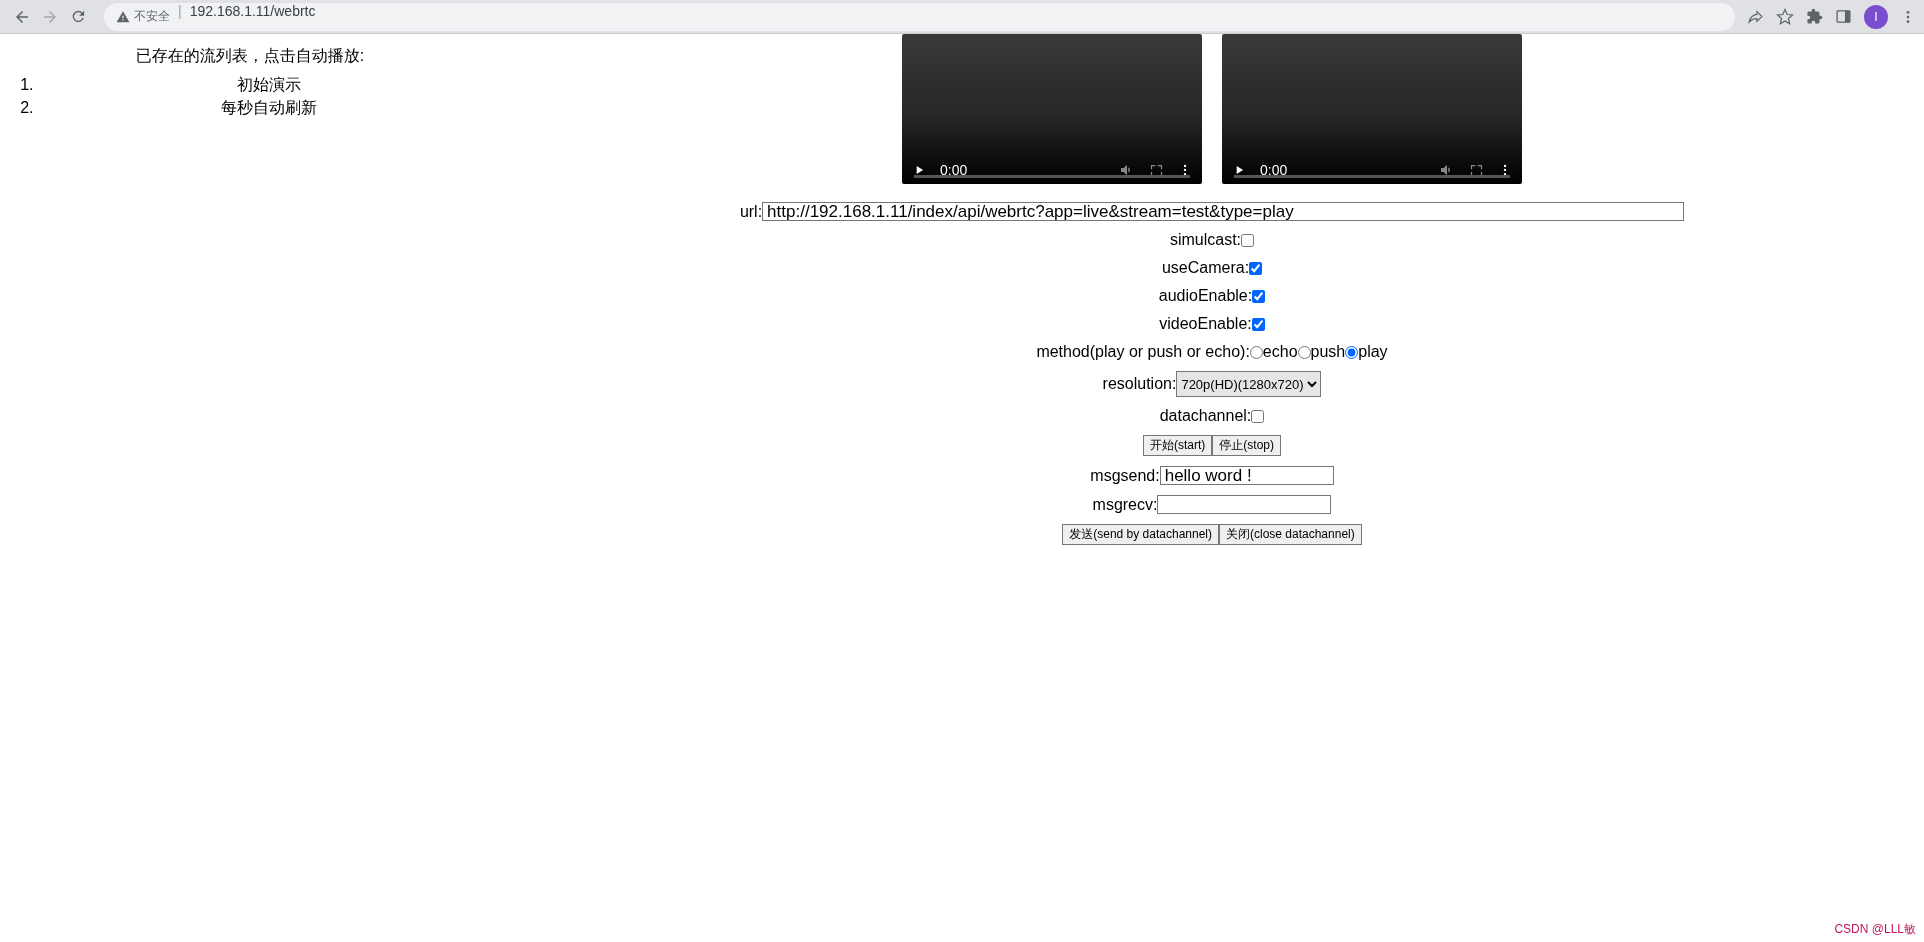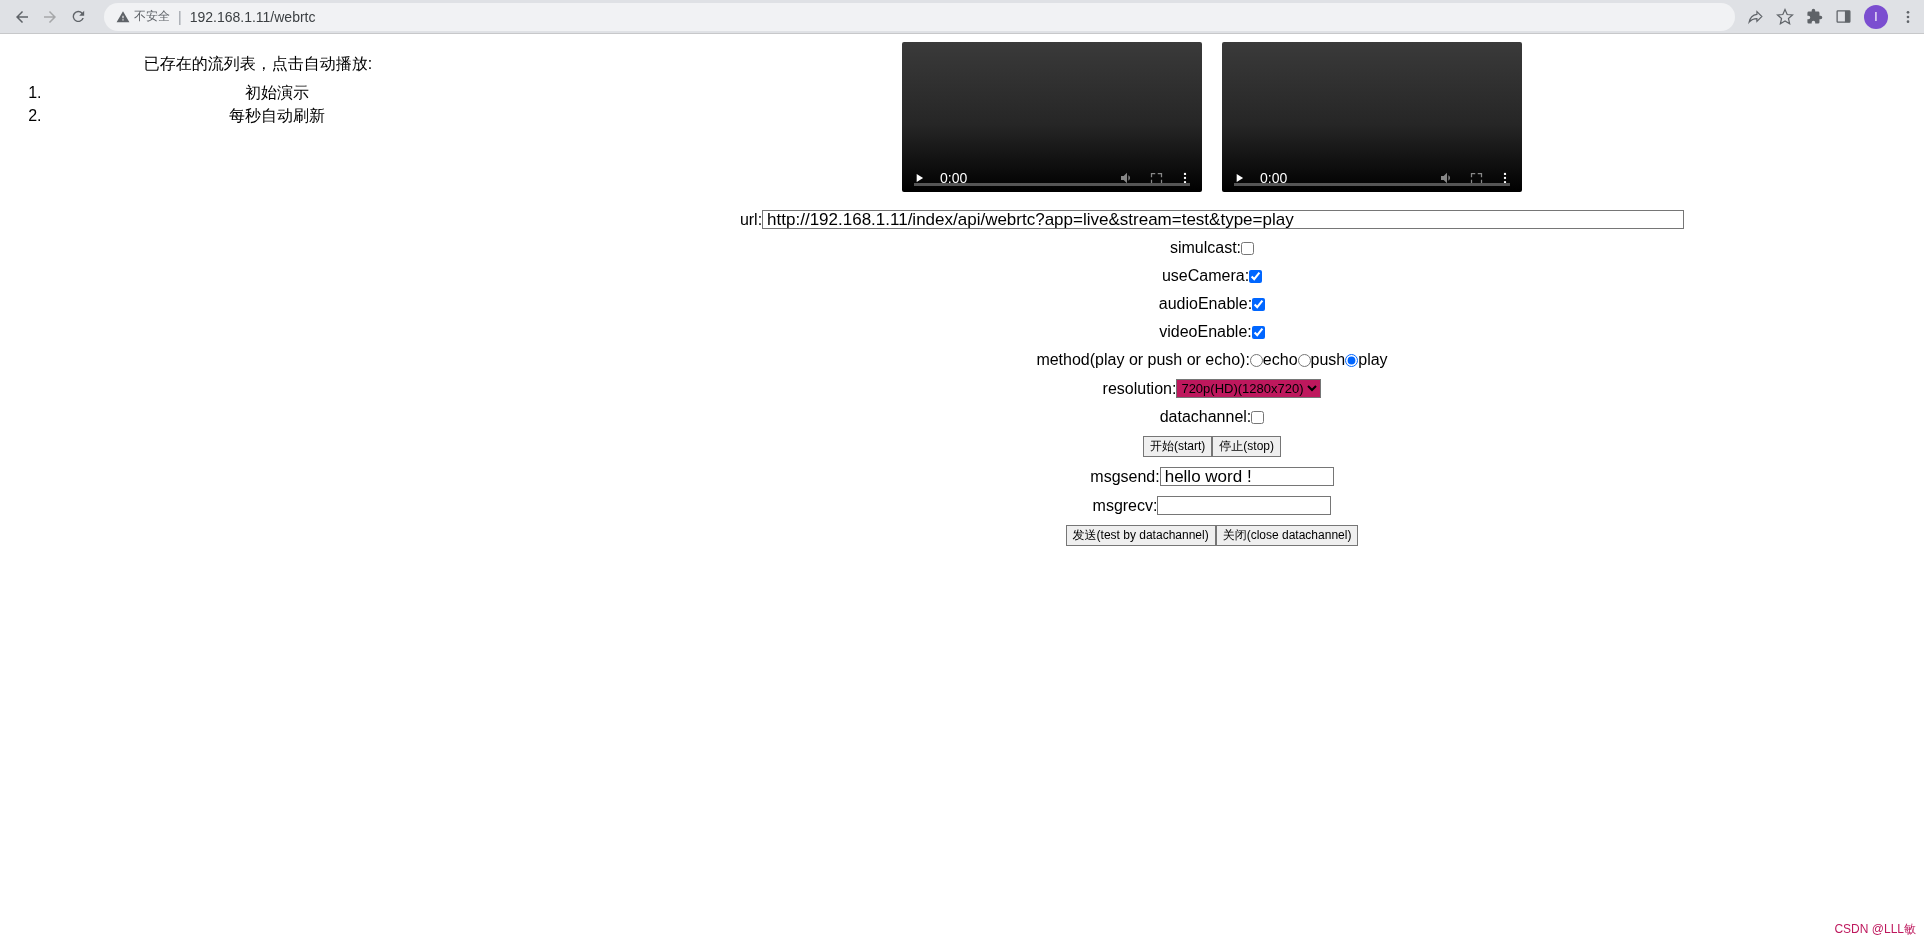--- a/index.html
+++ b/index.html
@@ -1,27 +1,27 @@
 <!DOCTYPE html>
 <html><head>
   <meta charset="utf-8">
   <style>
     * { box-sizing: border-box; margin: 0; padding: 0; }
     body { font-family: Arial, "Microsoft YaHei", sans-serif; font-size: 16px; background: #fff; color: #000; }
     
     .browser-chrome { height: 34px; background: #dfe1e5; display: flex; align-items: center; padding: 0 8px; border-bottom: 1px solid #c7c8ca; }
     .nav-btn { width: 28px; height: 28px; display: flex; align-items: center; justify-content: center; border-radius: 50%; color: #5f6368; cursor: pointer; }
     .nav-btn.disabled { color: #a6a7a9; }
-    .omnibox { flex: 1; margin: 0 12px; height: 28px; background: #f1f2f4; border-radius: 14px; display: flex; align-items: center; padding: 0 12px; font-size: 14px; color: #3c4043; }
+    .omnibox { flex: 1; margin: 0 12px; height: 28px; background: #f1f2f4; border-radius: 14px; display: flex; padding: 0 12px; font-size: 14px; color: #3c4043; }
     .omnibox .warn { display: flex; align-items: center; gap: 4px; color: #5f6368; font-size: 12px; }
     .omnibox .sep { margin: 0 8px; color: #9aa0a6; }
     .chrome-right { display: flex; align-items: center; gap: 12px; color: #5f6368; }
     .avatar { width: 24px; height: 24px; border-radius: 50%; background: #7b4ed0; display: flex; align-items: center; justify-content: center; color: #fff; font-size: 12px; }
     
-    .page { display: flex; padding: 8px; }
+    .page { display: flex; }
     .left-col { width: 500px; }
     .right-col { flex: 1; }
     
     .video-row { display: flex; justify-content: center; gap: 20px; margin-bottom: 18px; }
     .video-player { width: 300px; height: 150px; background: linear-gradient(to bottom, #3a3a3a, #262626 55%, #000); border-radius: 2px; position: relative; }
     .video-controls { position: absolute; bottom: 0; left: 0; right: 0; padding: 8px 10px 6px; display: flex; align-items: center; gap: 14px; color: #fff; font-size: 14px; }
     .vc-spacer { flex: 1; }
     .video-controls .faded { color: #888; }
     .video-track { position: absolute; bottom: 6px; left: 12px; right: 12px; height: 3px; background: #555;}
     
@@ -31,21 +31,21 @@
     .stream-list .item-text { display: block; text-align: center; }
     
     .form { display: flex; flex-direction: column; align-items: center; gap: 10px; font-size: 16px; }
     .row { display: flex; align-items: center; justify-content: center; }
     .row label { font-weight: normal; }
     input[type="text"] { border: 1px solid #767676; padding: 1px 4px; font-size: 17px; font-family: Arial; height: 19px; }
     .url-input { width: 922px; }
     .msg-input { width: 174px; }
     input[type="checkbox"], input[type="radio"] { width: 13px; height: 13px; accent-color: #0066ff; }
     button { font-size: 12px; font-family: Arial; padding: 1px 6px; background: #efefef; border: 1px solid #767676; cursor: pointer; }
-    select { font-size: 13px; border: 1px solid #767676; background: #be185d; font-family: Arial; height: 19px; }
+    select { font-size: 13px; border: 1px solid #767676; background: #e5e5e5; font-family: Arial; height: 26px; }
     .watermark { position: fixed; bottom: 4px; right: 8px; font-size: 12px; color: #be185d; font-family: Arial; }
     svg { display: block; }
   </style>
 </head>
 <body>
 
 <div class="browser-chrome">
   <div class="nav-btn">
     <svg width="18" height="18" viewBox="0 0 24 24">
         <path d="M20 11H7.8l5.6-5.6L12 4l-8 8 8 8 1.4-1.4L7.8 13H20z" fill="currentColor"></path>
@@ -227,20 +227,20 @@
       </div>
       <div class="row">
         <label>msgsend:</label>
         <input type="text" class="msg-input" value="hello word !" style="">
       </div>
       <div class="row">
         <label>msgrecv:</label>
         <input type="text" class="msg-input" value="" style="">
       </div>
       <div class="row">
-        <button>发送(test by datachannel)</button>
+        <button>发送(send by datachannel)</button>
         <button>关闭(close datachannel)</button>
       </div>
     </div>
   </div>
 </div>
 
 <div class="watermark">CSDN @LLL敏</div>
 
 </body></html>

